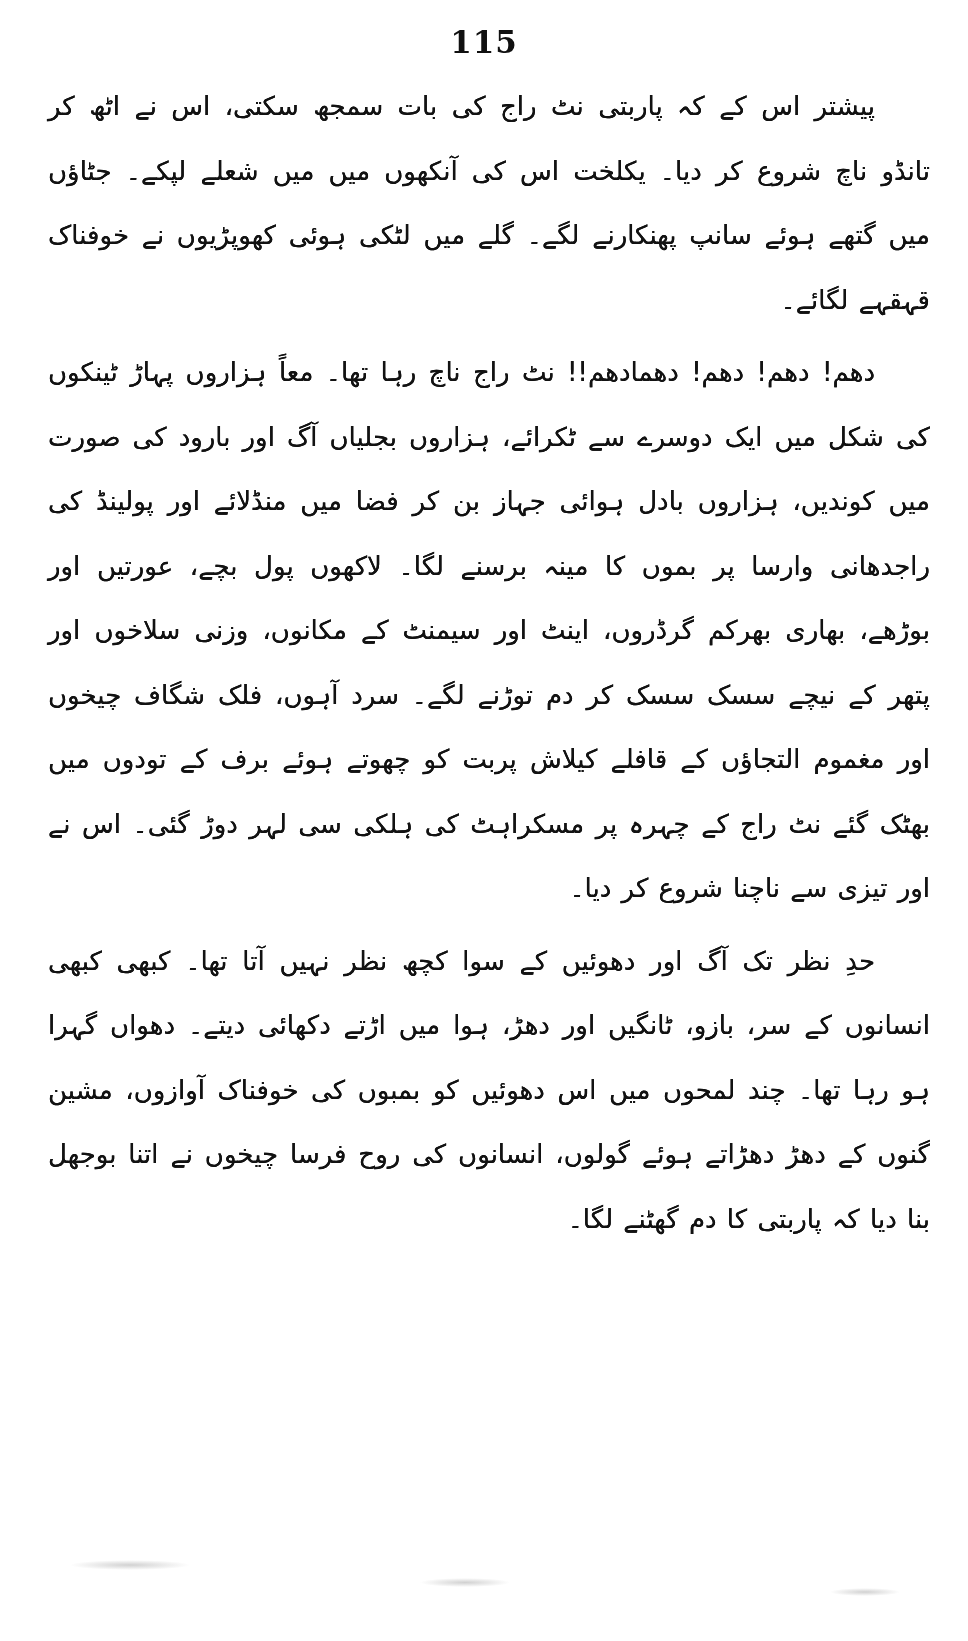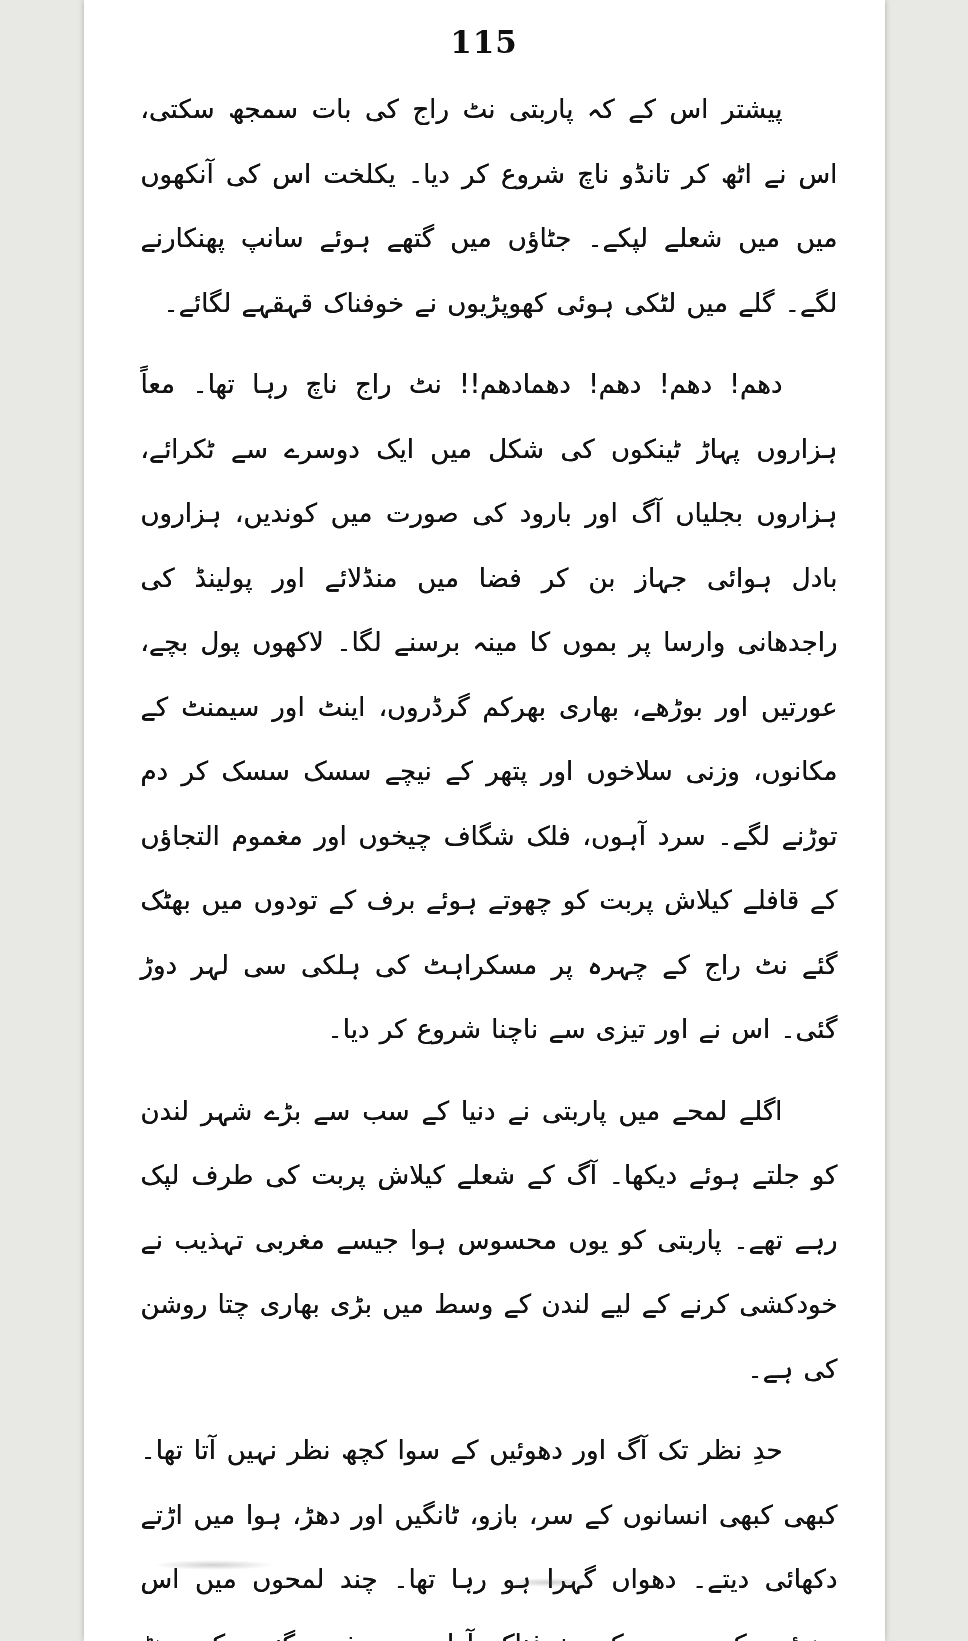--- a/index.html
+++ b/index.html
@@ -2,21 +2,21 @@
 <html lang="ur"><head>
 <meta charset="utf-8">
 <style>
   html, body { margin: 0; padding: 0; }
   body {
     background: #e8e8e4;
     font-family: "DejaVu Sans", sans-serif;
   }
   .page {
     position: relative;
-    width: 801px;
+    width: 968px;
     height: 1641px;
     margin: 0 auto;
     background: #ffffff;
     overflow: hidden;
     box-shadow: 0 0 6px rgba(0,0,0,.25);
   }
   .page-number {
     text-align: center;
     padding-top: 24px;
     font-family: "DejaVu Serif", "Liberation Serif", serif;
@@ -30,21 +30,21 @@
     unicode-bidi: embed;
     margin: 14px 30px 0 40px;
     text-align: justify;
     font-family: "DejaVu Sans", sans-serif;
     font-size: 26px;
     line-height: 64.5px;
     color: #121212;
     text-shadow: 0 0 .4px #000; 
   }
   .para {
-    margin: 17px;
+    margin: 8px;
     text-indent: 55px; 
     word-spacing: 2px;
   }
   
   .artifact {
     position: absolute;
     border-radius: 50%;
     background: radial-gradient(closest-side, rgba(90,90,90,.28), rgba(120,120,120,0));
     pointer-events: none;
   }
@@ -58,21 +58,20 @@
 <div class="page">
   <div class="page-number">115</div>
 
   <div class="page-text">
 
       <p class="para">پیشتر اس کے کہ پاربتی نٹ راج کی بات سمجھ سکتی، اس نے اٹھ کر تانڈو ناچ شروع کر دیا۔ یکلخت اس کی آنکھوں میں میں شعلے لپکے۔ جٹاؤں میں گتھے ہوئے سانپ پھنکارنے لگے۔ گلے میں لٹکی ہوئی کھوپڑیوں نے خوفناک قہقہے لگائے۔</p>
 
       <p class="para">دھم! دھم! دھم! دھمادھم!! نٹ راج ناچ رہا تھا۔ معاً ہزاروں پہاڑ ٹینکوں کی شکل میں ایک دوسرے سے ٹکرائے، ہزاروں بجلیاں آگ اور بارود کی صورت میں کوندیں، ہزاروں بادل ہوائی جہاز بن کر فضا میں منڈلائے اور پولینڈ کی راجدھانی وارسا پر بموں کا مینہ برسنے لگا۔ لاکھوں پول بچے، عورتیں اور بوڑھے، بھاری بھرکم گرڈروں، اینٹ اور سیمنٹ کے مکانوں، وزنی سلاخوں اور پتھر کے نیچے سسک سسک کر دم توڑنے لگے۔ سرد آہوں، فلک شگاف چیخوں اور مغموم التجاؤں کے قافلے کیلاش پربت کو چھوتے ہوئے برف کے تودوں میں بھٹک گئے نٹ راج کے چہرہ پر مسکراہٹ کی ہلکی سی لہر دوڑ گئی۔ اس نے اور تیزی سے ناچنا شروع کر دیا۔</p>
 
 
-      <p class="para">اگلے لمحے میں پاربتی نے دنیا کے سب سے بڑے شہر لندن کو جلتے ہوئے دیکھا۔ آگ کے شعلے کیلاش پربت کی طرف لپک رہے تھے۔ پاربتی کو یوں محسوس ہوا جیسے مغربی تہذیب نے خودکشی کرنے کے لیے لندن کے وسط میں بڑی بھاری چتا روشن کی ہے۔</p>
 
       <p class="para">حدِ نظر تک آگ اور دھوئیں کے سوا کچھ نظر نہیں آتا تھا۔ کبھی کبھی انسانوں کے سر، بازو، ٹانگیں اور دھڑ، ہوا میں اڑتے دکھائی دیتے۔ دھواں گہرا ہو رہا تھا۔ چند لمحوں میں اس دھوئیں کو بمبوں کی خوفناک آوازوں، مشین گنوں کے دھڑ دھڑاتے ہوئے گولوں، انسانوں کی روح فرسا چیخوں نے اتنا بوجھل بنا دیا کہ پاربتی کا دم گھٹنے لگا۔</p>
 
     </div>
 
   <div class="artifact a1"></div>
   <div class="artifact a2"></div>
   <div class="artifact a3"></div>
 </div>
 

